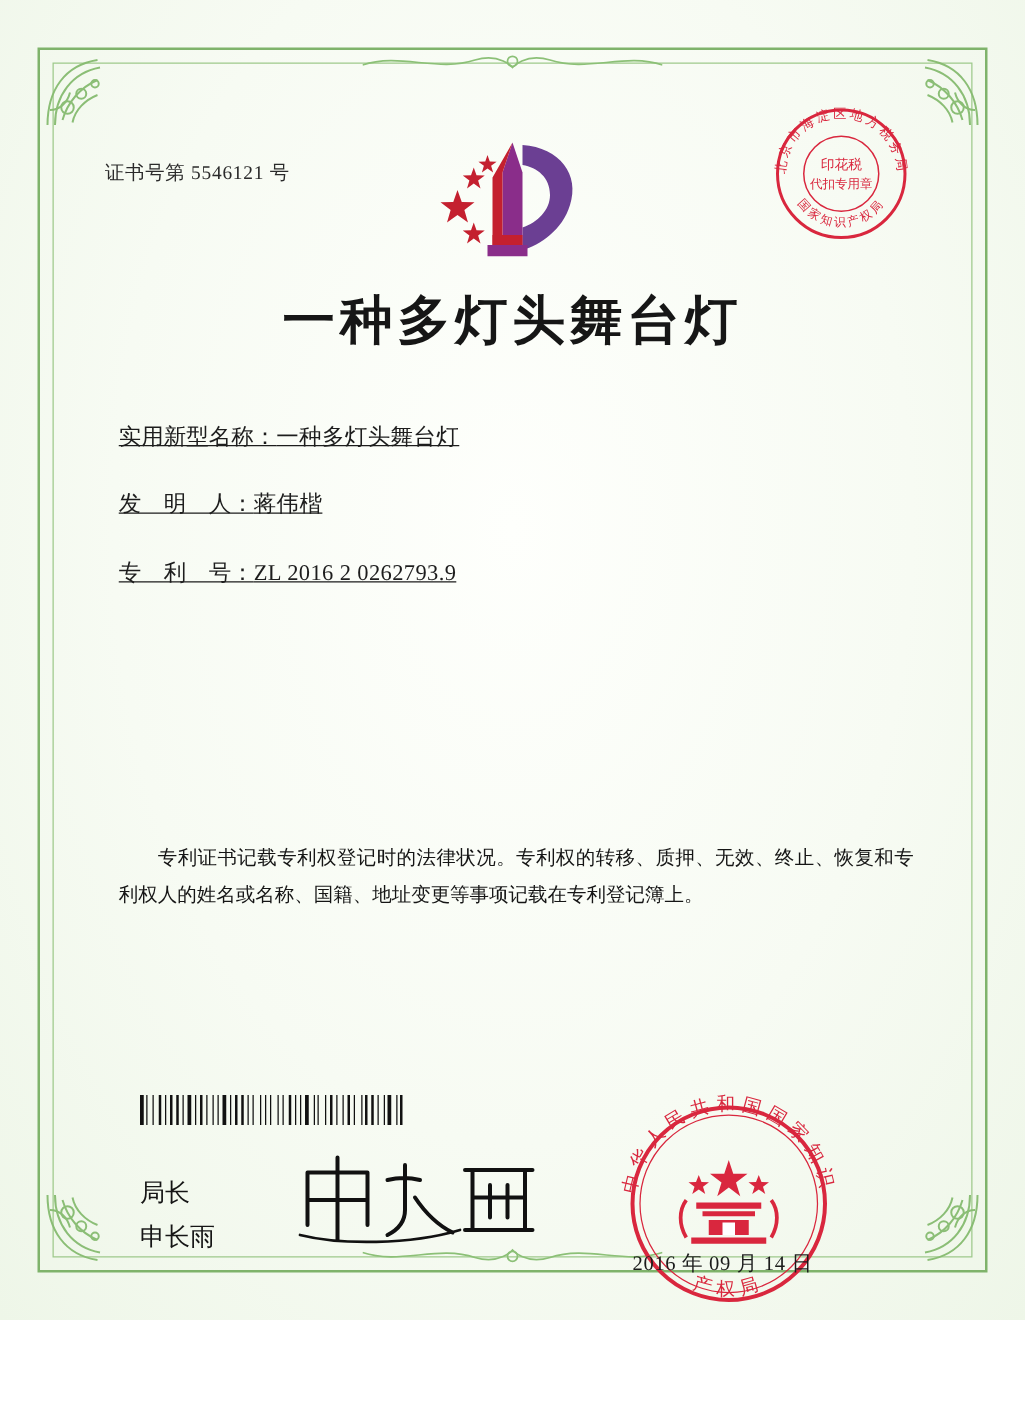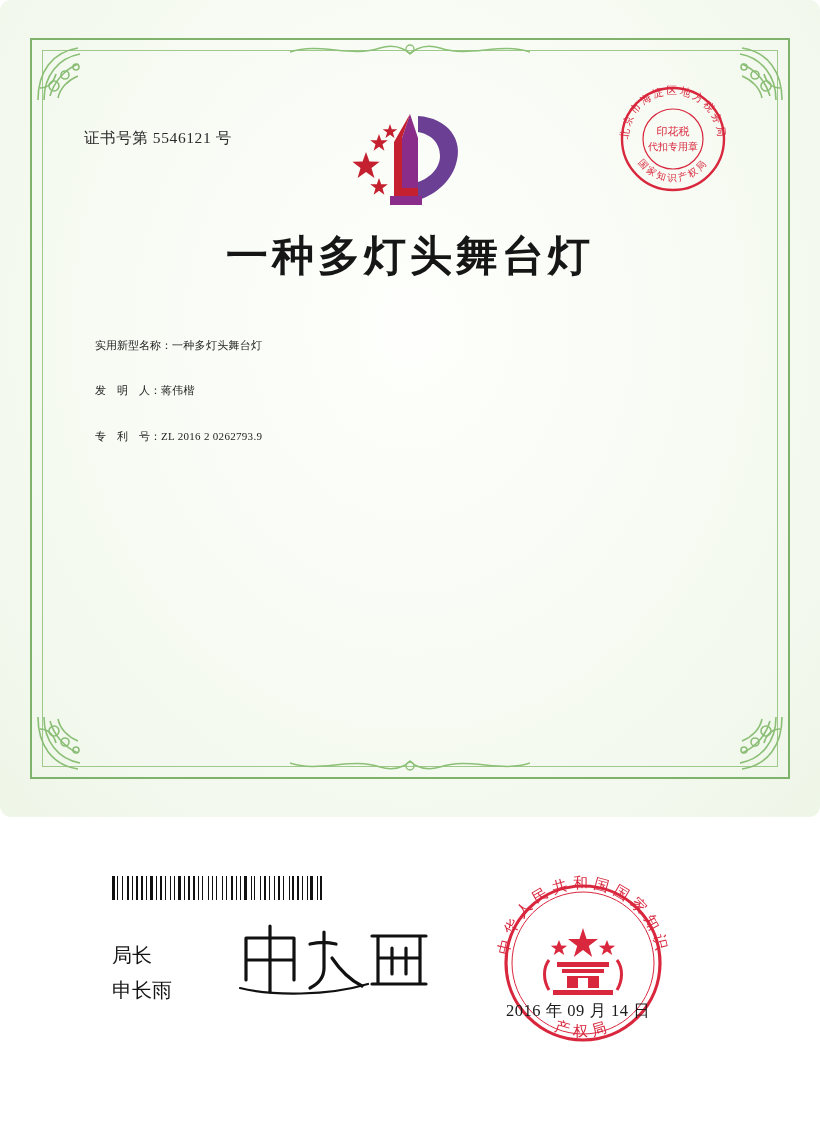--- a/index.html
+++ b/index.html
@@ -4,24 +4,23 @@
 <style>
   html,body{margin:0;padding:0;}
   body{
     width:820px;height:1140px;
     background:#ffffff;
     font-family:"Liberation Serif", serif;
     overflow:hidden;
   }
   .page{
     position:relative;
-    width:820px;height:817px;
+    width:820px;height:1056px;
     background:
       radial-gradient(ellipse at 50% 40%, #fefffc 0%, #f7fbf3 55%, #eef6e8 100%);
-    border-radius: 11px;
   }
   
   .frame-outer{
     position:absolute;left:30px;top:38px;right:30px;bottom:38px;
     border:2px solid #7fb36b;
   }
   .frame-inner{
     position:absolute;left:42px;top:50px;right:42px;bottom:50px;
     border:1px solid #9ec98b;
   }
@@ -70,24 +69,25 @@
     letter-spacing:4px;
     color:#161616;
     font-weight:700;
     font-family:"Liberation Serif", serif;
   }
 
   .fields{
     position:absolute;left:95px;top:338px;width:640px;
   }
   .field{
-    font-size:11px;color:#1d1d1d;
+    font-size:18px;color:#1d1d1d;
     margin-bottom:31px;
     line-height:1.3;
     white-space:nowrap;
+    text-decoration:underline;
   }
   .field .lbl{letter-spacing:0px;}
   .field .val{letter-spacing:.3px;}
 
   .body-text{
     position:absolute;left:95px;top:672px;width:636px;
     font-size:15.6px;line-height:1.95;color:#151515;
     text-align:justify;
     font-family:"Liberation Serif", serif;
   }
@@ -246,20 +246,21 @@
     </div>
     <div class="field">
       <span class="lbl">发　明　人：</span><span class="val">蒋伟楷</span>
     </div>
     <div class="field">
       <span class="lbl">专　利　号：</span><span class="val">ZL 2016 2 0262793.9</span>
     </div>
   </div>
 
   <div class="body-text">
+    <p>专利证书记载专利权登记时的法律状况。专利权的转移、质押、无效、终止、恢复和专利权人的姓名或名称、国籍、地址变更等事项记载在专利登记簿上。</p>
   </div>
 
   <div class="barcode" id="barcode">
       <i style="width: 3px;"></i>
       <i style="width: 1px; background: transparent;"></i>
       <i style="width: 1px;"></i>
       <i style="width: 2px; background: transparent;"></i>
       <i style="width: 1px;"></i>
       <i style="width: 3px; background: transparent;"></i>
       <i style="width: 2px;"></i>

